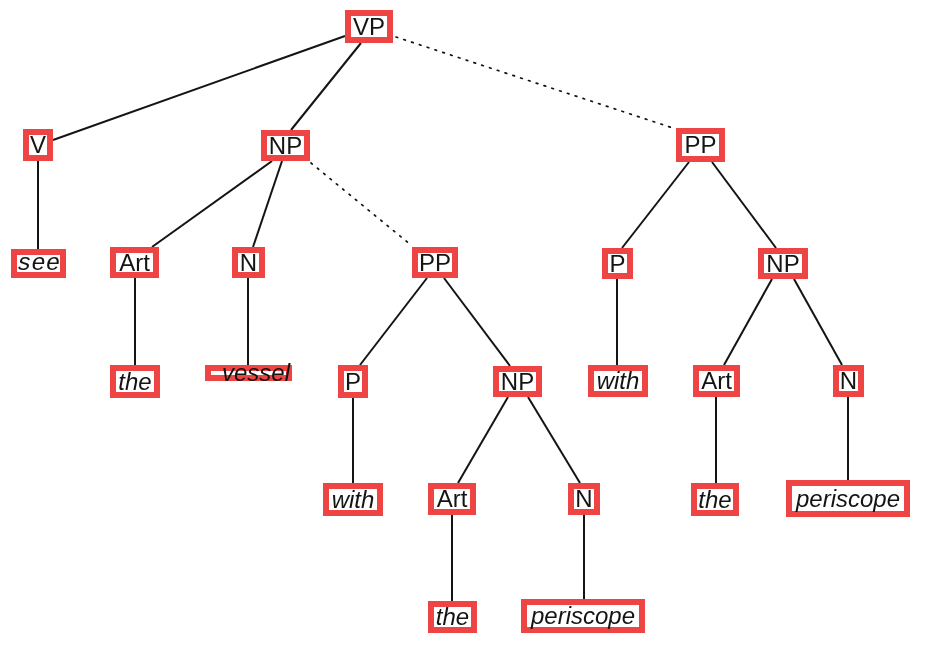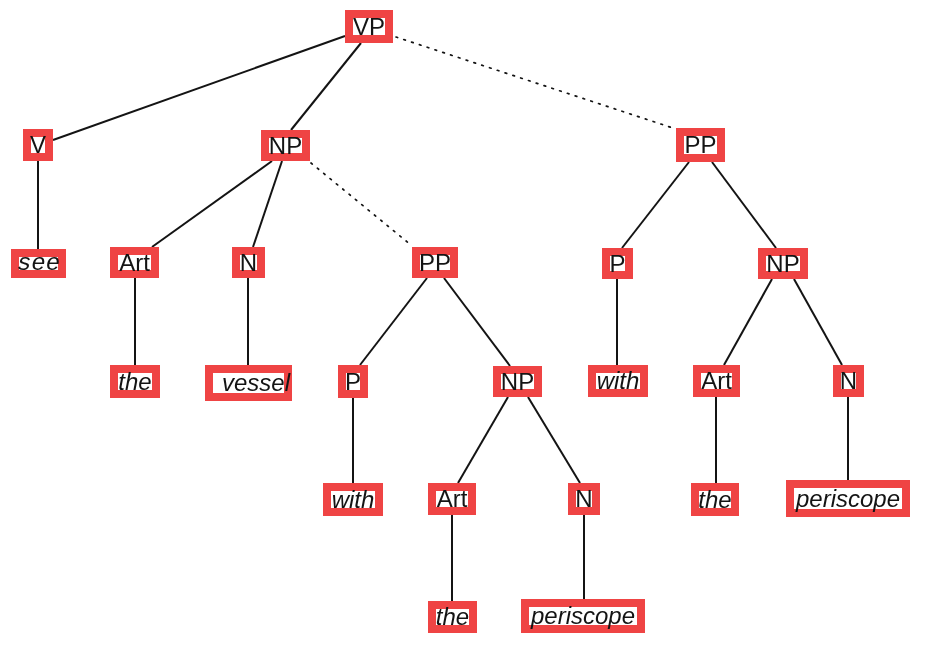--- a/index.html
+++ b/index.html
@@ -21,21 +21,21 @@
     stroke-width: 2;
   }
   svg.edge-layer line.dotted {
     stroke-width: 1.7;
     stroke-dasharray: 1.7 6.5;
     stroke-linecap: round;
   }
   .node {
     position: absolute;
     box-sizing: border-box;
-    border: 8px solid #ef4444;
+    border: 6px solid #ef4444;
     background: #ffffff;
     color: #141414;
     display: flex;
     align-items: center;
     justify-content: center;
     font-size: 24px;
     line-height: 1;
     white-space: nowrap;
   }
   .node.terminal { font-style: italic; }
@@ -84,21 +84,21 @@
   <div class="node" style="left:428px; top:483px; width:48px; height:32px;">Art</div>
   <div class="node" style="left:568px; top:483px; width:32px; height:32px;">N</div>
   <div class="node" style="left:676px; top:128px; width:49px; height:34px;">PP</div>
   <div class="node" style="left:602px; top:248px; width:31px; height:31px;">P</div>
   <div class="node" style="left:758px; top:248px; width:50px; height:31px;">NP</div>
   <div class="node" style="left:693px; top:365px; width:47px; height:32px;">Art</div>
   <div class="node" style="left:833px; top:365px; width:31px; height:32px;">N</div>
 
   <div class="node terminal" style="left:11px;  top:249px; width:55px;  height:29px;font-family:Liberation Mono, monospace;">see</div>
   <div class="node terminal" style="left:110px; top:365px; width:50px;  height:33px;">the</div>
-  <div class="node terminal" style="left:205px; top:365px; width:87px;  height:36px;padding-left:15px;">vessel</div>
+  <div class="node terminal" style="left:205px; top:365px; width:87px;  height:16px;padding-left:15px;">vessel</div>
   <div class="node terminal" style="left:323px; top:483px; width:60px;  height:33px;">with</div>
   <div class="node terminal" style="left:428px; top:601px; width:49px;  height:32px;">the</div>
   <div class="node terminal" style="left:521px; top:599px; width:124px; height:34px;">periscope</div>
   <div class="node terminal" style="left:588px; top:365px; width:60px;  height:32px;">with</div>
   <div class="node terminal" style="left:691px; top:483px; width:48px;  height:33px;">the</div>
   <div class="node terminal" style="left:786px; top:480px; width:124px; height:37px;">periscope</div>
 
 </div>
 
 </body></html>

